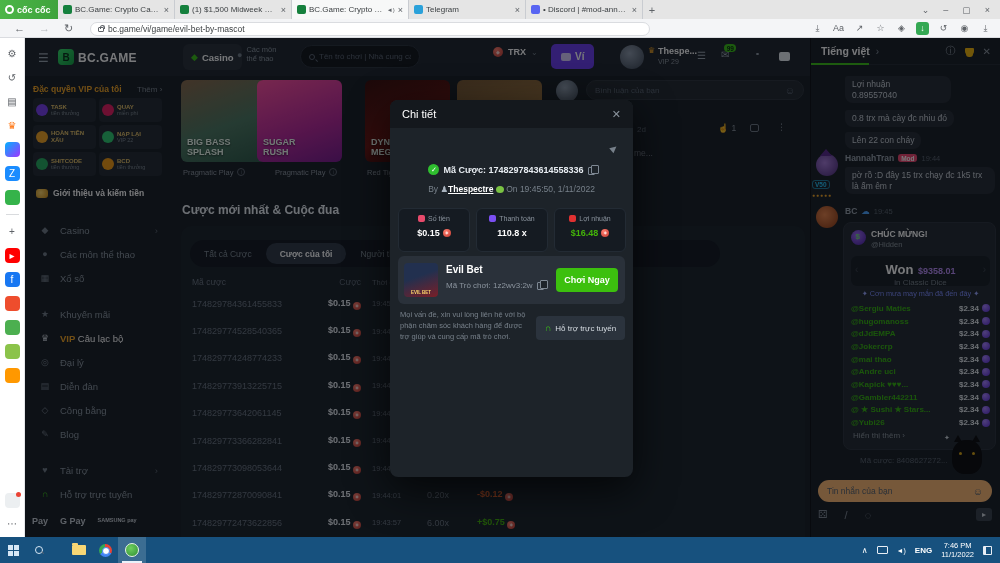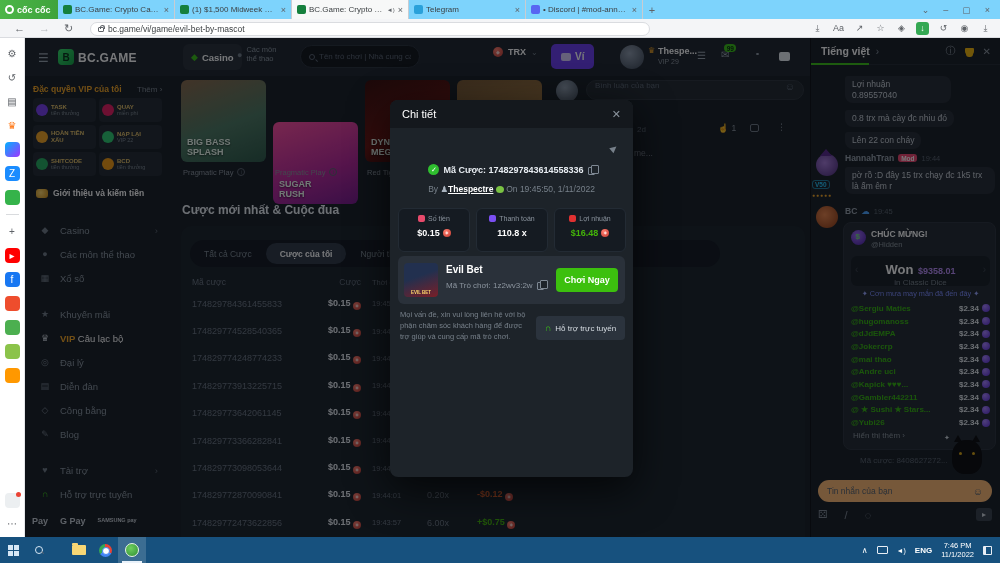--- a/index.html
+++ b/index.html
@@ -1,20 +1,20 @@
 <!DOCTYPE html>
 <html><head>
 <meta charset="utf-8">
 <style>
   html,body{margin:0;padding:0;background:#333;}
   *{box-sizing:border-box;font-family:"Liberation Sans",sans-serif;}
   .stage{position:relative;width:1000px;height:563px;background:#15191f;overflow:hidden;}
   .a{position:absolute;}
   
-  .tabbar{left:0;top:0;width:1000px;height:19px;background:#7dd3fc;display:flex;align-items:stretch;}
+  .tabbar{left:0;top:0;width:1000px;height:19px;background:#e5e5e5;display:flex;align-items:stretch;}
   .brand{width:58px;background:linear-gradient(90deg,#4cb648,#3fa33c);color:#fff;font-weight:bold;font-size:9px;display:flex;align-items:center;gap:3px;padding:0 5px;}
   .brandlogo{width:9px;height:9px;border:2px solid #fff;border-radius:50%;}
   .tab{width:117px;display:flex;align-items:center;gap:3px;padding:0 5px;font-size:8px;color:#3c4043;border-right:1px solid #c9ccd1;overflow:hidden;white-space:nowrap;}
   .tab .lbl{flex:1;overflow:hidden;text-overflow:ellipsis;}
   .fav{width:9px;height:9px;border-radius:2px;flex:none;}
   .tclose{color:#5f6368;font-size:9px;flex:none;}
   .audio{font-size:6px;color:#5f6368;flex:none;}
   .newtab{width:18px;display:flex;align-items:center;justify-content:center;color:#5f6368;font-size:11px;}
   .wctrls{margin-left:auto;display:flex;align-items:center;gap:14px;padding:0 10px;color:#5f6368;font-size:9px;}
   .toolbar{left:0;top:19px;width:1000px;height:19px;background:#f4f5f7;display:flex;align-items:center;border-bottom:1px solid #dadce0;}
@@ -70,21 +70,21 @@
   .mi .gold{color:#f5a623;font-weight:bold;}
   .mi .arr{margin-left:auto;margin-right:12px;color:#5b6572;}
   .pays{position:absolute;left:32px;top:516px;width:130px;display:flex;align-items:center;gap:12px;color:#c7ced6;font-weight:bold;font-size:9px;}
   .pays .sam{font-size:5.5px;line-height:1;text-align:center;font-weight:bold;}
   
   .bcard{position:absolute;top:80px;width:85px;height:82px;border-radius:6px;overflow:hidden;z-index:1;}
   .btitle{position:absolute;left:6px;bottom:5px;color:#f2fff5;font-weight:bold;font-size:9px;line-height:1.05;white-space:pre-line;text-shadow:0 1px 2px rgba(0,0,0,.6);}
   .prov{position:absolute;top:166px;height:12px;display:flex;align-items:center;gap:4px;color:#8b949e;font-size:7.5px;z-index:1;}
   .infoc{width:8px;height:8px;border:1px solid #5a646e;border-radius:50%;color:#5a646e;font-size:5.5px;display:flex;align-items:center;justify-content:center;}
   
-  .cmtin{position:absolute;left:586px;top:80px;width:218px;height:20px;background:#232a31;border:1px solid #2e353d;border-radius:10px;display:flex;padding:0 8px;color:#5b6572;font-size:8px;z-index:1;}
+  .cmtin{position:absolute;left:586px;top:80px;width:218px;height:20px;background:#232a31;border:1px solid #2e353d;border-radius:10px;display:flex;align-items:center;padding:0 8px;color:#5b6572;font-size:8px;z-index:1;}
   .cmtav{position:absolute;left:556px;top:80px;width:22px;height:22px;border-radius:50%;background:radial-gradient(circle at 40% 35%,#93a0b0,#414c5a);z-index:1;}
   .bubic{width:9px;height:8px;border:1.2px solid #707a85;border-radius:2px;}
   
   .betstitle{color:#e8edf2;font-weight:bold;font-size:12px;z-index:1;}
   .betpanel{left:181px;top:226px;width:624px;height:311px;background:#1c232b;border-radius:10px 10px 0 0;z-index:1;}
   .tabsbar{position:absolute;left:9px;top:14px;width:530px;height:27px;background:#141a21;border-radius:14px;display:flex;align-items:center;font-size:8.5px;color:#7e8893;}
   .tabsbar .t{padding:0 14px;}
   .tabsbar .t.on{background:#303947;border-radius:11px;height:21px;display:flex;align-items:center;color:#fff;font-weight:bold;}
   .trow{display:flex;align-items:center;height:27.4px;font-size:9px;}
   .trow .cid{width:125px;padding-left:11px;color:#6b7682;}
@@ -426,21 +426,21 @@
     <span class="sam">SAMSUNG pay</span>
   </div>
 
   <div>
 
       <div class="bcard" style="background: linear-gradient(160deg, rgb(138, 106, 77), rgb(78, 122, 99) 55%, rgb(46, 90, 73)); left: 181px;">
         <span class="btitle">BIG BASS
 SPLASH</span>
       </div>
 
-      <div class="bcard" style="background: linear-gradient(160deg, rgb(255, 79, 160), rgb(184, 40, 155) 60%, rgb(122, 27, 143)); left: 273px; margin-top: 42px;">
+      <div class="bcard" style="background: linear-gradient(160deg, rgb(255, 79, 160), rgb(184, 40, 155) 60%, rgb(122, 27, 143)); left: 257px;">
         <span class="btitle">SUGAR
 RUSH</span>
       </div>
 
       <div class="bcard" style="background: linear-gradient(160deg, rgb(58, 15, 12), rgb(110, 20, 16) 60%, rgb(43, 7, 5)); left: 365px;">
         <span class="btitle">DYNAMITE
 MEGAWAYS</span>
       </div>
 
       <div class="bcard" style="background: linear-gradient(160deg, rgb(122, 90, 53), rgb(163, 121, 63) 60%, rgb(90, 60, 34)); left: 457px;">

